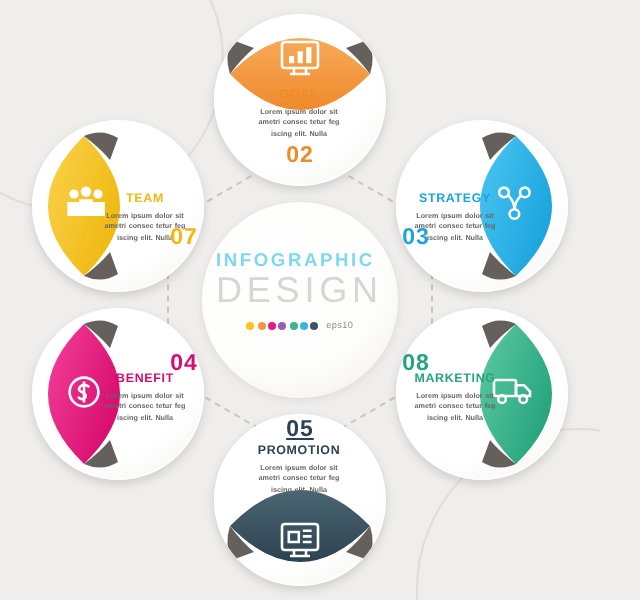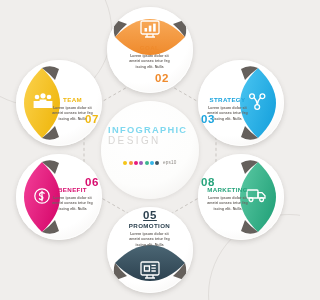--- a/index.html
+++ b/index.html
@@ -81,21 +81,21 @@
   }
   #brand .ig {
     font-size: 9.3px;
     font-weight: bold;
     letter-spacing: 1.3px;
     color: #7fd8ef;
     display: block;
     line-height: 1;
   }
   #brand .dg {
-    font-size: 10px;
+    font-size: 18px;
     letter-spacing: 2.4px;
     color: #d8d6d4;
     display: block;
     line-height: 1.12;
     font-weight: normal;
   }
   #dotrow {
     position: absolute;
     left: 108px; top: 160px;
     width: 84px;
@@ -169,21 +169,21 @@
         <rect x="3.5" y="7" width="2.6" height="3.6" fill="#ffffff" stroke="none"></rect>
         <rect x="7.8" y="4.6" width="2.6" height="6" fill="#ffffff" stroke="none"></rect>
         <rect x="12.1" y="2.6" width="2.6" height="8" fill="#ffffff" stroke="none"></rect>
       </g>
     </svg>
     <div class="txtbox" style="left:19px; top:38px;">
       <span class="title" style="color:#ef8a2c;">GOAL</span>
       <span class="body">Lorem ipsum dolor sit ametri consec tetur feg iscing elit. Nulla</span>
     </div>
   </div>
-  <div class="num" style="left:138px; top:72px; color:#ef8a2c;margin-left:12px;">02</div>
+  <div class="num" style="left:138px; top:72px; color:#ef8a2c;">02</div>
 
   <div class="seg" style="left:16px; top:60px;">
     <svg class="leafwrap" viewBox="0 0 86 86">
       <defs>
         <linearGradient id="gTeam" x1="0" y1="0" x2="1" y2="0.6">
           <stop offset="0%" stop-color="#fbd24e"></stop>
             <stop offset="100%" stop-color="#f0b810"></stop>
         </linearGradient>
       </defs>
       <path d="M26,8 Q62,43 26,78 Q-10,43 26,8 Z" fill="url(#gTeam)"></path>
@@ -271,21 +271,21 @@
         <circle cx="8" cy="8" r="7.2"></circle>
         <path d="M10.2,5.2 Q8,3.6 6.2,5.2 Q4.6,7 6.8,8 Q9.6,9 8.6,10.8 Q7,12.4 5.4,10.8" stroke-linecap="round"></path>
         <line x1="8" y1="2.8" x2="8" y2="13.2"></line>
       </g>
     </svg>
     <div class="txtbox" style="left:33px; top:33px;">
       <span class="title" style="color:#d80c6e;">BENEFIT</span>
       <span class="body">Lorem ipsum dolor sit ametri consec tetur feg iscing elit. Nulla</span>
     </div>
   </div>
-  <div class="num" style="left:80px; top:176px; color:#d80c6e;">06</div>
+  <div class="num" style="left:80px; top:176px; color:#d80c6e;">04</div>
 
   <div class="seg" style="left:107px; top:207px;">
     <svg class="leafwrap" viewBox="0 0 86 86">
       <defs>
         <linearGradient id="gProm" x1="0" y1="0" x2="0" y2="1">
           <stop offset="0%" stop-color="#4b6674"></stop>
             <stop offset="100%" stop-color="#2d4250"></stop>
         </linearGradient>
       </defs>
       <path d="M8,56 Q43,92 78,56 Q43,20 8,56 Z" fill="url(#gProm)"></path>

